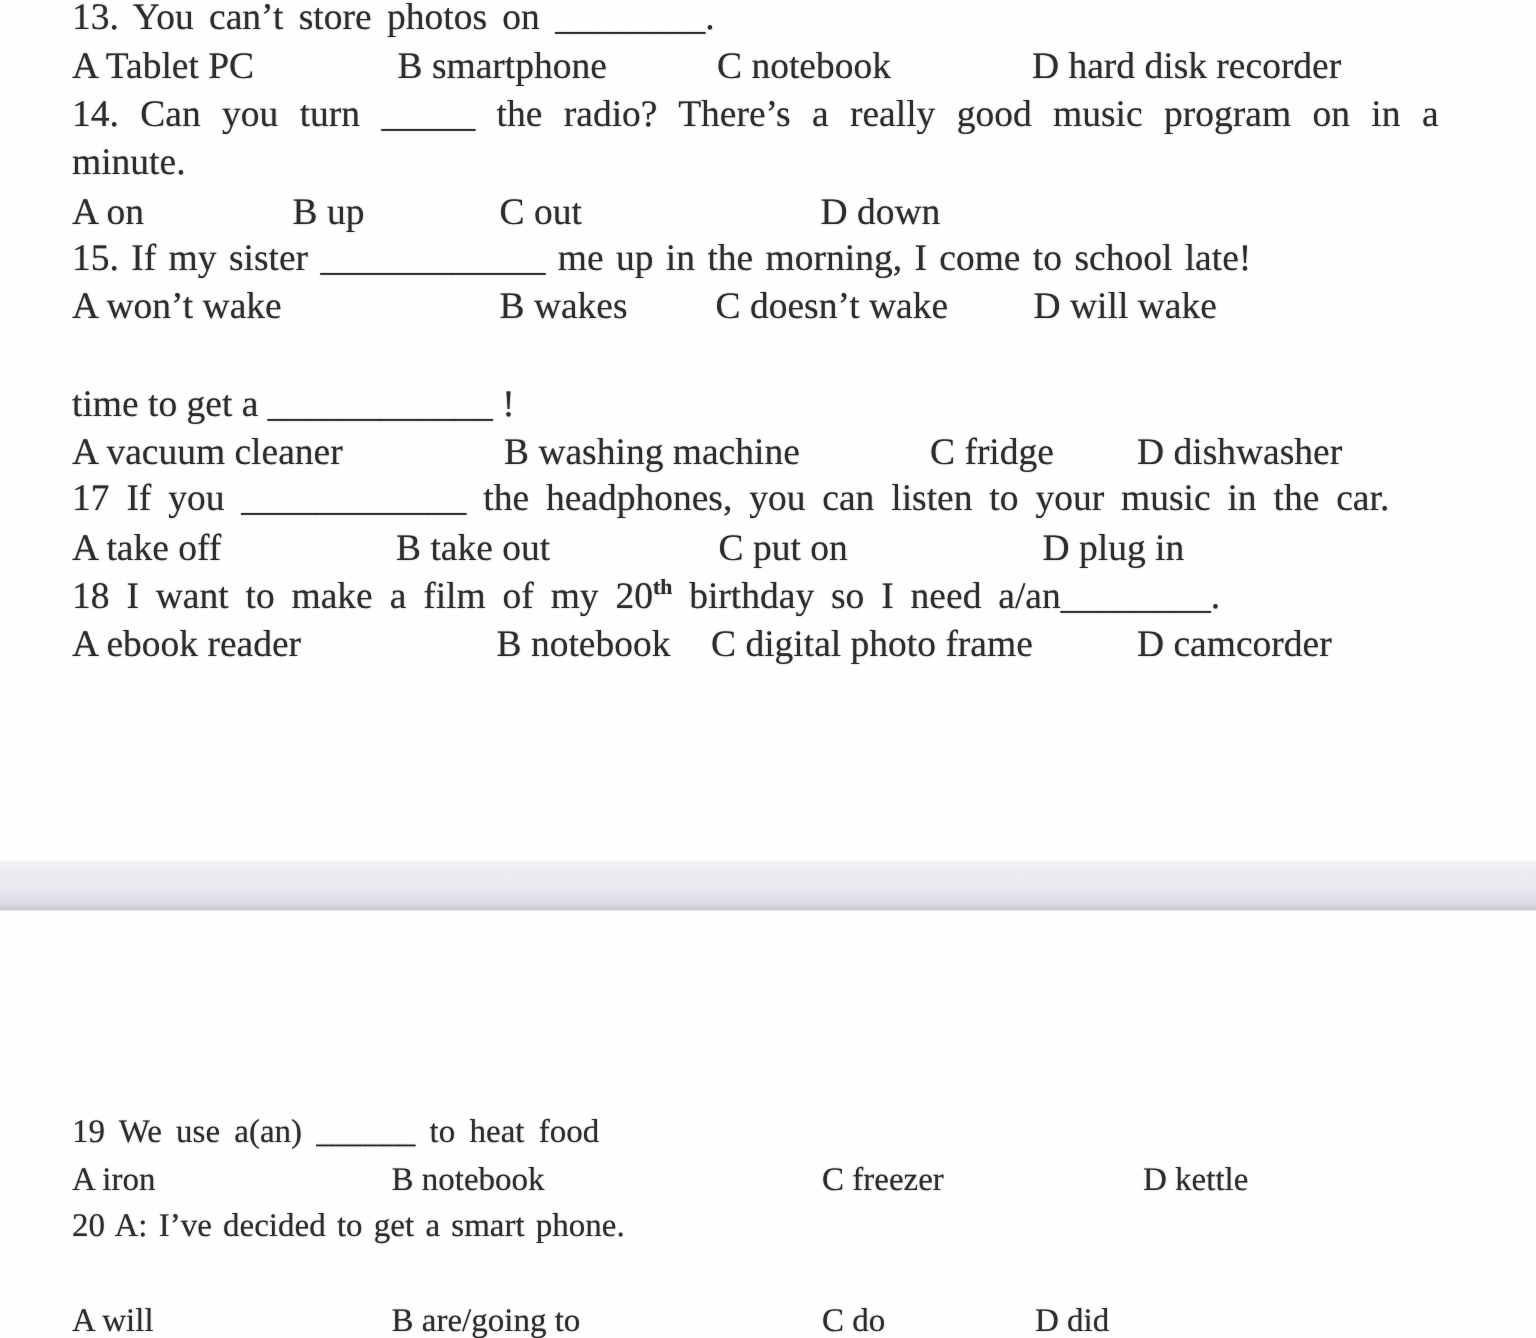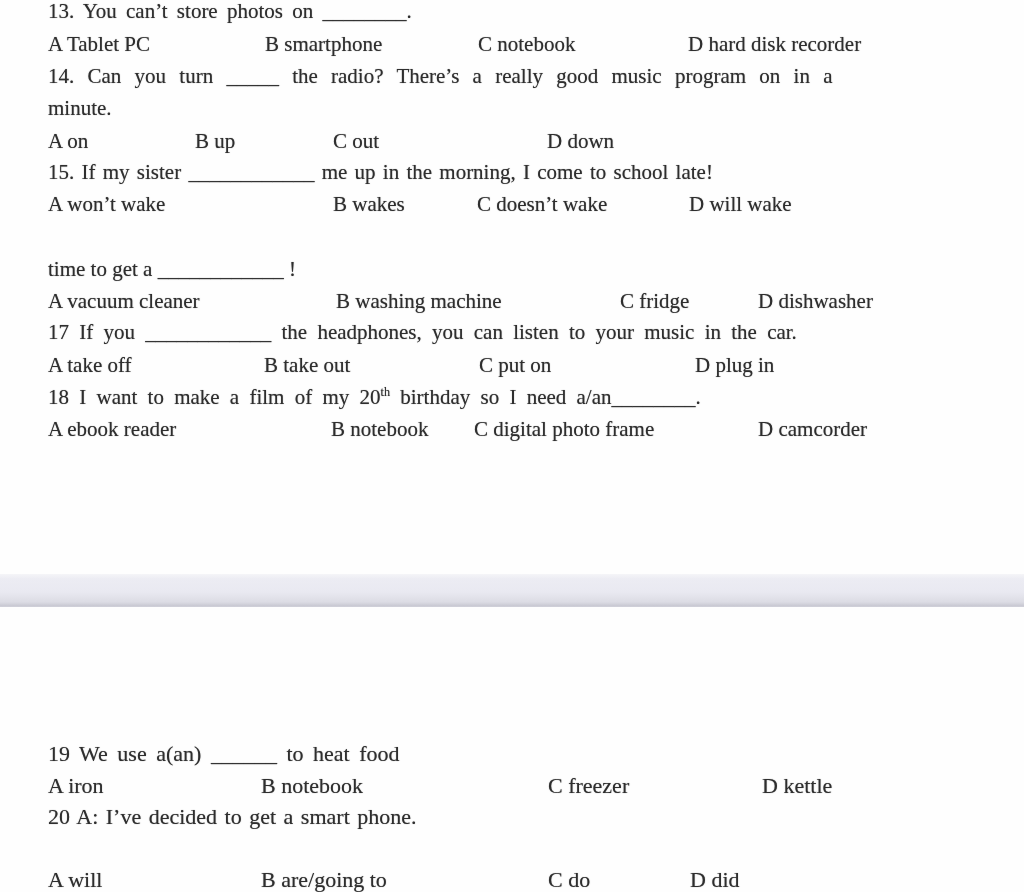--- a/index.html
+++ b/index.html
@@ -14,21 +14,21 @@
     background: #fefefe;
     overflow: hidden;
     font-family: "Liberation Serif", "DejaVu Serif", serif;
     color: #2e2e2e;
   }
   .scan {
     position: absolute;
     left: 0; right: 0;
     filter: blur(0.4px);
   }
-  #scan-top { top: 0; height: 573px; font-size: 21px; }
+  #scan-top { top: 0; height: 573px; font-size: 25px; }
   #scan-bottom { top: 607px; height: 319px; font-size: 22px; }
   .line {
     position: absolute;
     left: 48px;
     right: 20px;
     height: 27px;
     line-height: 27px;
     white-space: nowrap;
     text-shadow: 0 0 1px rgba(30,30,30,0.55);
   }
@@ -47,20 +47,21 @@
   .ws2 { word-spacing: 2px; }
   .ws4 { word-spacing: 4px; }
   .ws5 { word-spacing: 5px; }
   .ws6 { word-spacing: 6px; }
   .ws8 { word-spacing: 8px; }
   .indent { left: 84px; }
   sup {
     font-size: 58%;
     vertical-align: super;
     line-height: 0;
+    font-weight: bold;
   }
   #divider {
     position: absolute;
     top: 574px;
     left: 0;
     width: 100%;
     height: 33px;
     background: linear-gradient(180deg, #f5f5f8 0%, #ececf3 15%, #e9e9f1 55%, #dcdce4 85%, #c8c8d2 97%, #d6d6de 100%);
   }
 </style>

